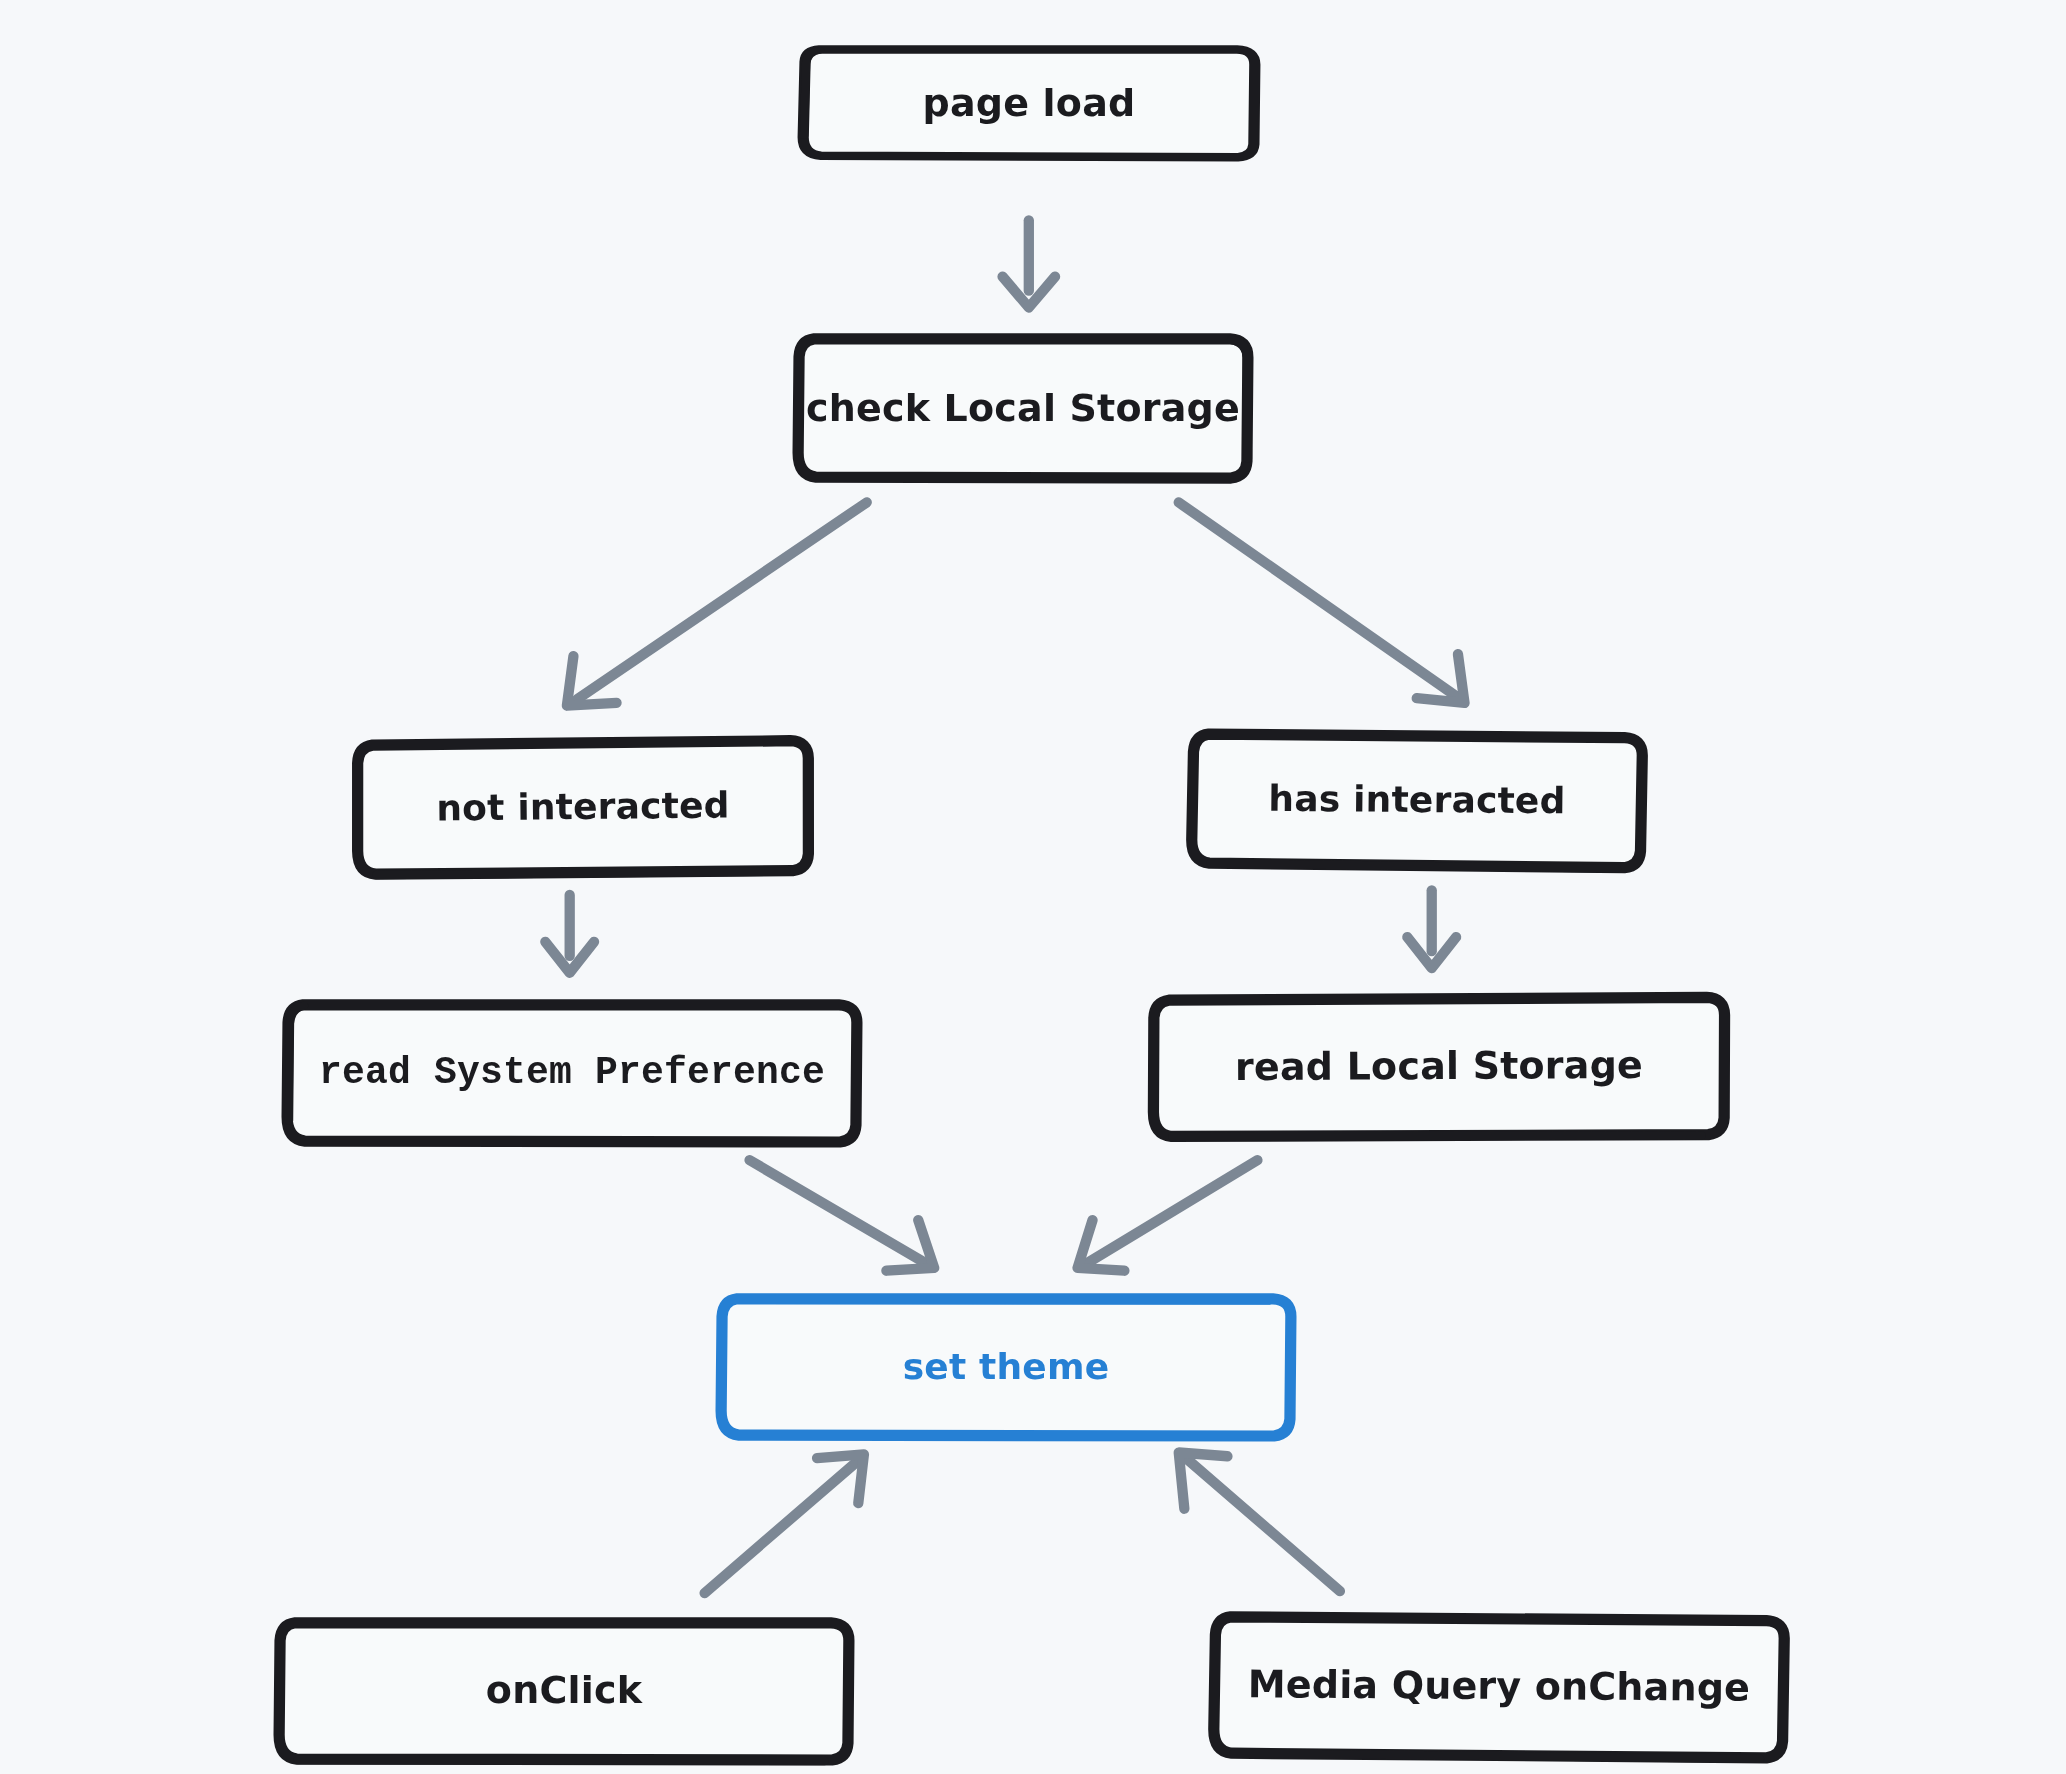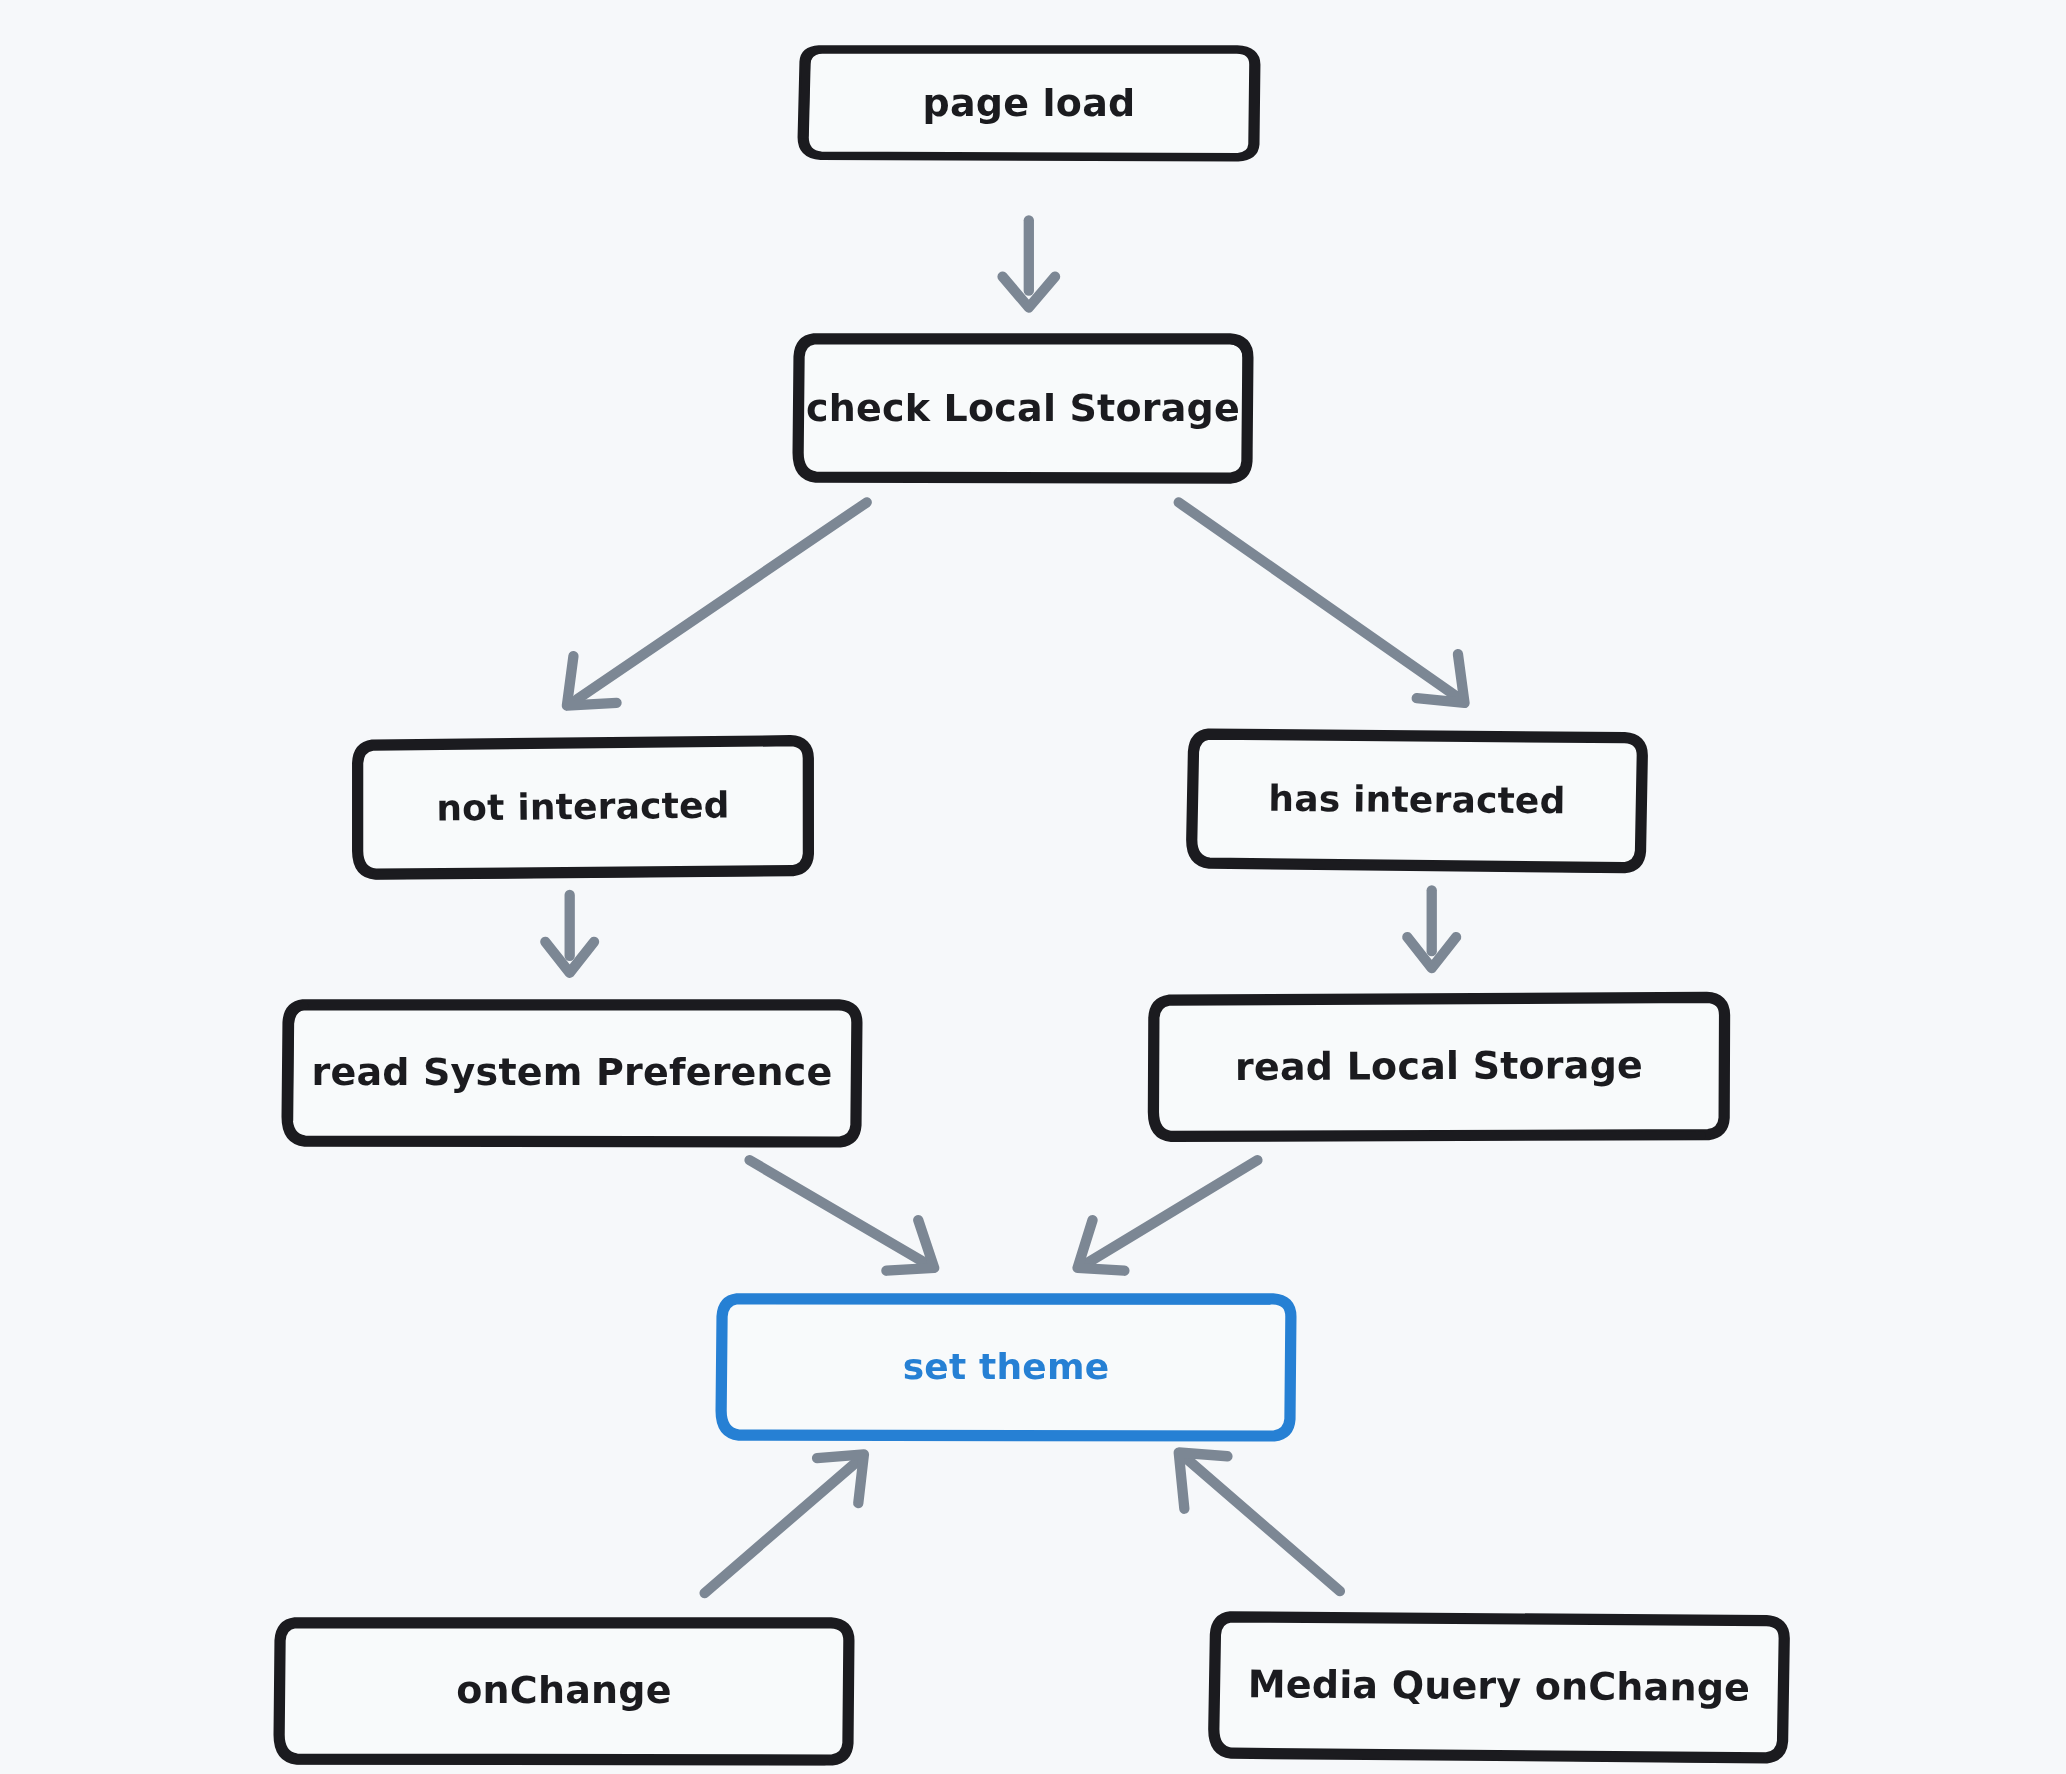--- a/index.html
+++ b/index.html
@@ -57,21 +57,21 @@
   #node-read-system    { left: 287px;  top: 1001px; width: 570px; height: 142px; }
   #node-read-local     { left: 1154px; top: 995px; width: 570px; height: 142px; }
   #node-set-theme      { left: 721px;  top: 1295px; width: 570px; height: 142px; }
   #node-onclick        { left: 279px;  top: 1619px; width: 570px; height: 142px; }
   #node-media-query    { left: 1214px; top: 1615px; width: 570px; height: 142px; }
 
   #node-page-load .node-label      { font-size: 38px; }
   #node-check-local .node-label    { font-size: 38px; }
   #node-not-interacted .node-label { font-size: 36px; }
   #node-has-interacted .node-label { font-size: 36px; }
-  #node-read-system .node-label    { font-size: 38px; }
+  #node-read-system .node-label    { font-size: 38px; font-family: Liberation Mono, monospace; }
   #node-read-local .node-label     { font-size: 38px; }
   #node-set-theme .node-label      { font-size: 36px; text-align: center; }
   #node-onclick .node-label        { font-size: 38px; }
   #node-media-query .node-label    { font-size: 38px; }
 
   #node-not-interacted { transform: rotate(-0.6deg); }
   #node-has-interacted { transform: rotate(0.5deg); }
   #node-read-local     { transform: rotate(-0.3deg); }
   #node-media-query    { transform: rotate(0.4deg); }
 </style>
@@ -182,21 +182,21 @@
     <path d="M34 19 L598 20" fill="none" stroke="#2680d4" stroke-width="9" stroke-linecap="round"></path>
   </svg>
   <span class="node-label">set theme</span>
 </div>
 
 <div class="node node-dark" id="node-onclick">
   <svg class="frame" viewBox="0 0 636 180" preserveAspectRatio="none">
     <path d="M31 18 Q16 20 15 37 L14 138 Q14 162 33 164 L604 165 Q620 163 621 147 L622 37 Q622 19 603 18 Z" fill="#f8fafb" stroke="#1b1b1f" stroke-width="12" stroke-linecap="round" stroke-linejoin="round"></path>
     <path d="M34 165 L596 166" fill="none" stroke="#1b1b1f" stroke-width="9" stroke-linecap="round"></path>
   </svg>
-  <span class="node-label">onChange</span>
+  <span class="node-label">onClick</span>
 </div>
 
 <div class="node node-dark" id="node-media-query">
   <svg class="frame" viewBox="0 0 636 180" preserveAspectRatio="none">
     <path d="M31 18 Q16 20 15 37 L14 138 Q14 162 33 164 L604 165 Q620 163 621 147 L622 37 Q622 19 603 18 Z" fill="#f8fafb" stroke="#1b1b1f" stroke-width="12" stroke-linecap="round" stroke-linejoin="round"></path>
     <path d="M35 164 L597 166" fill="none" stroke="#1b1b1f" stroke-width="9" stroke-linecap="round"></path>
   </svg>
   <span class="node-label">Media Query onChange</span>
 </div>
 

